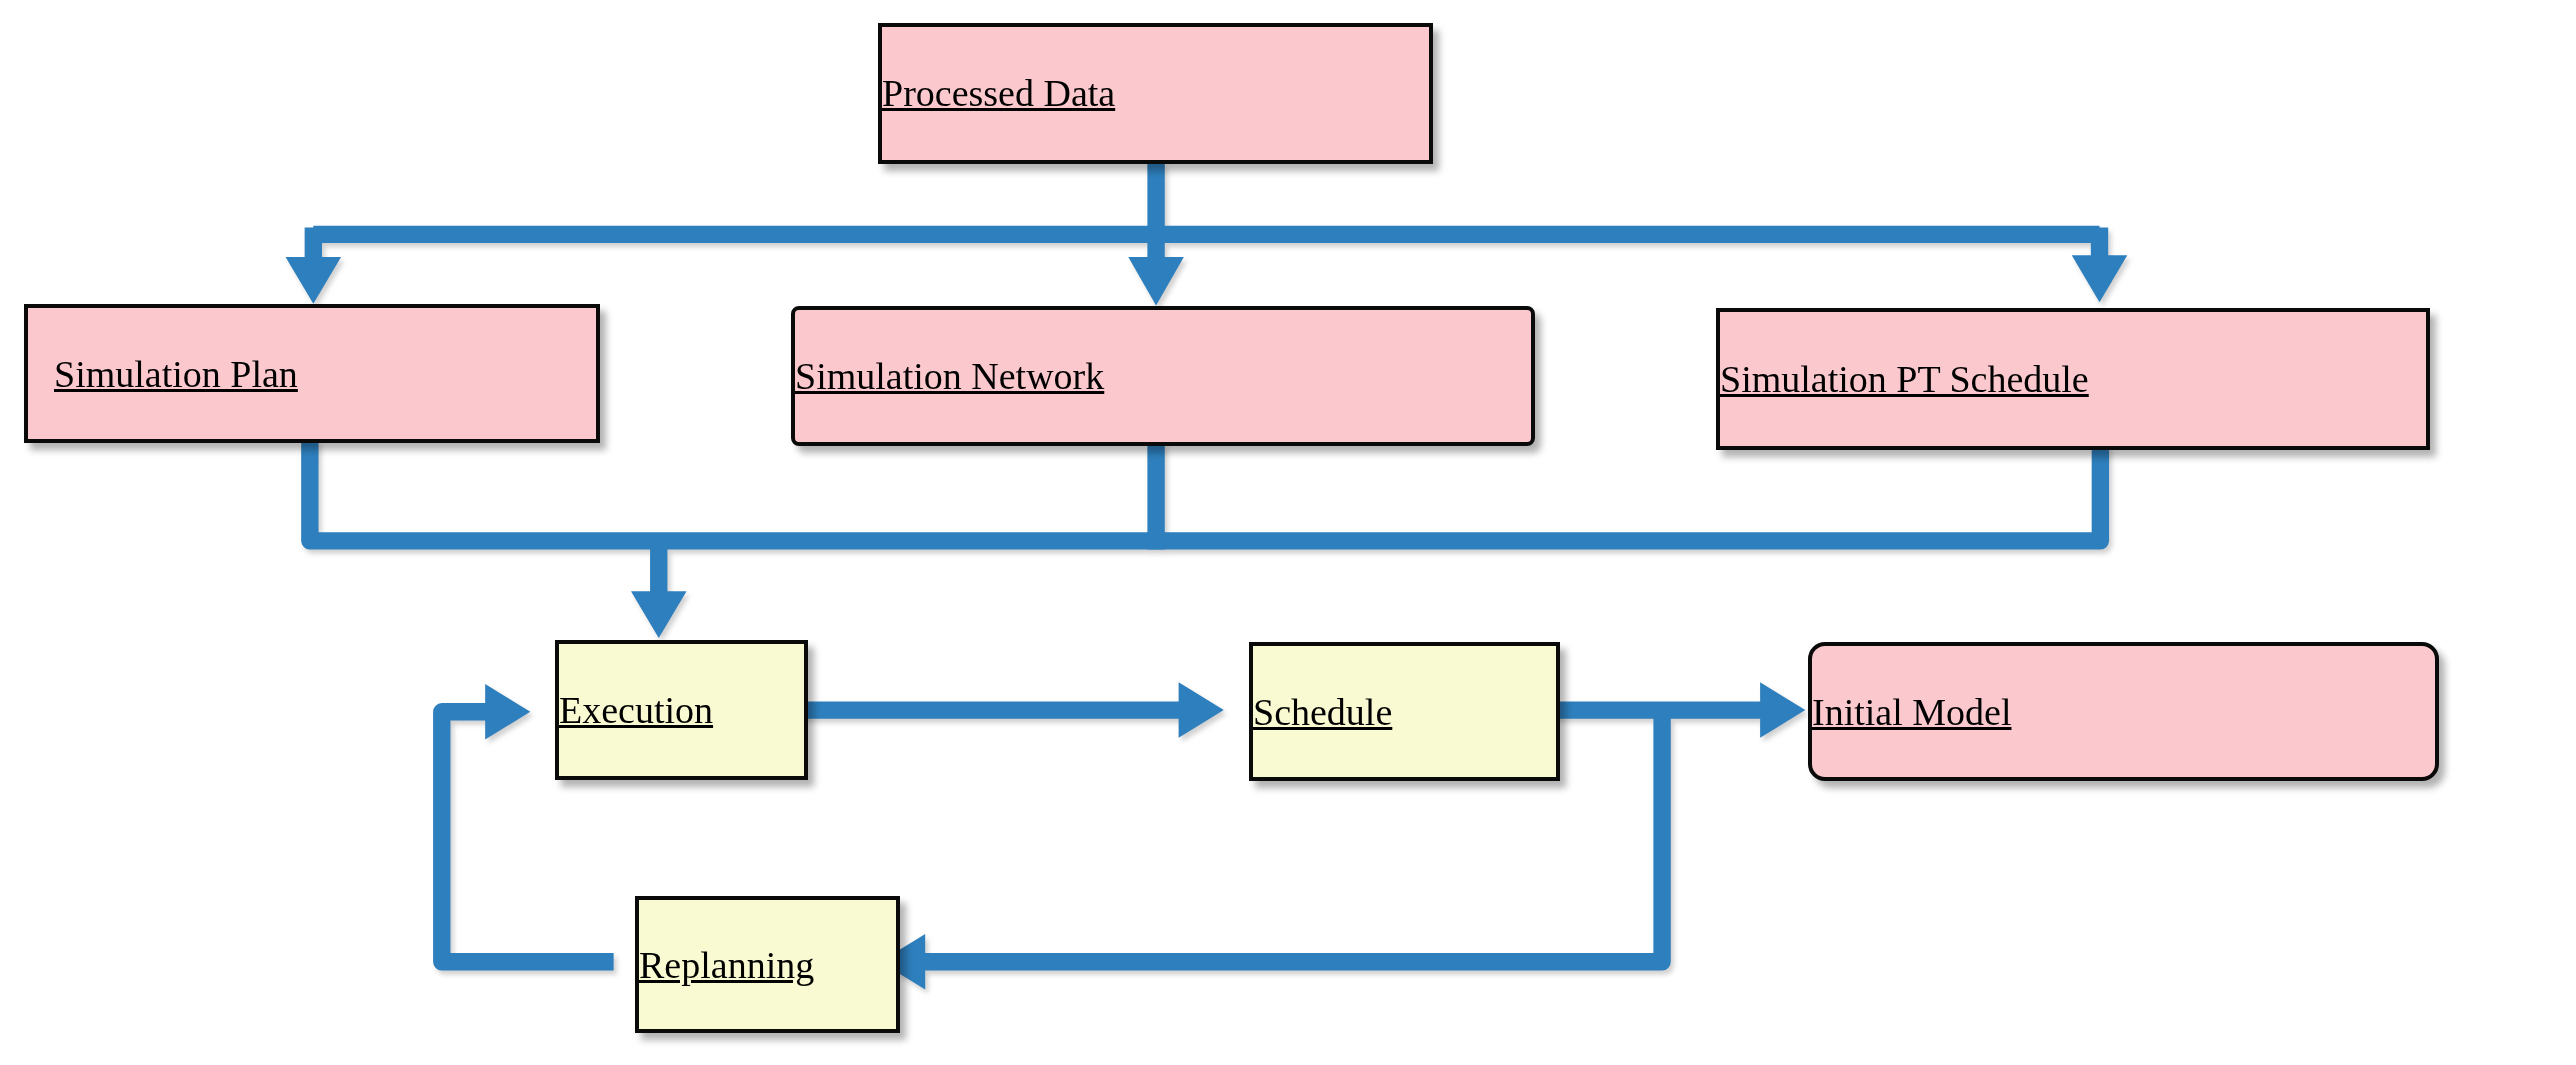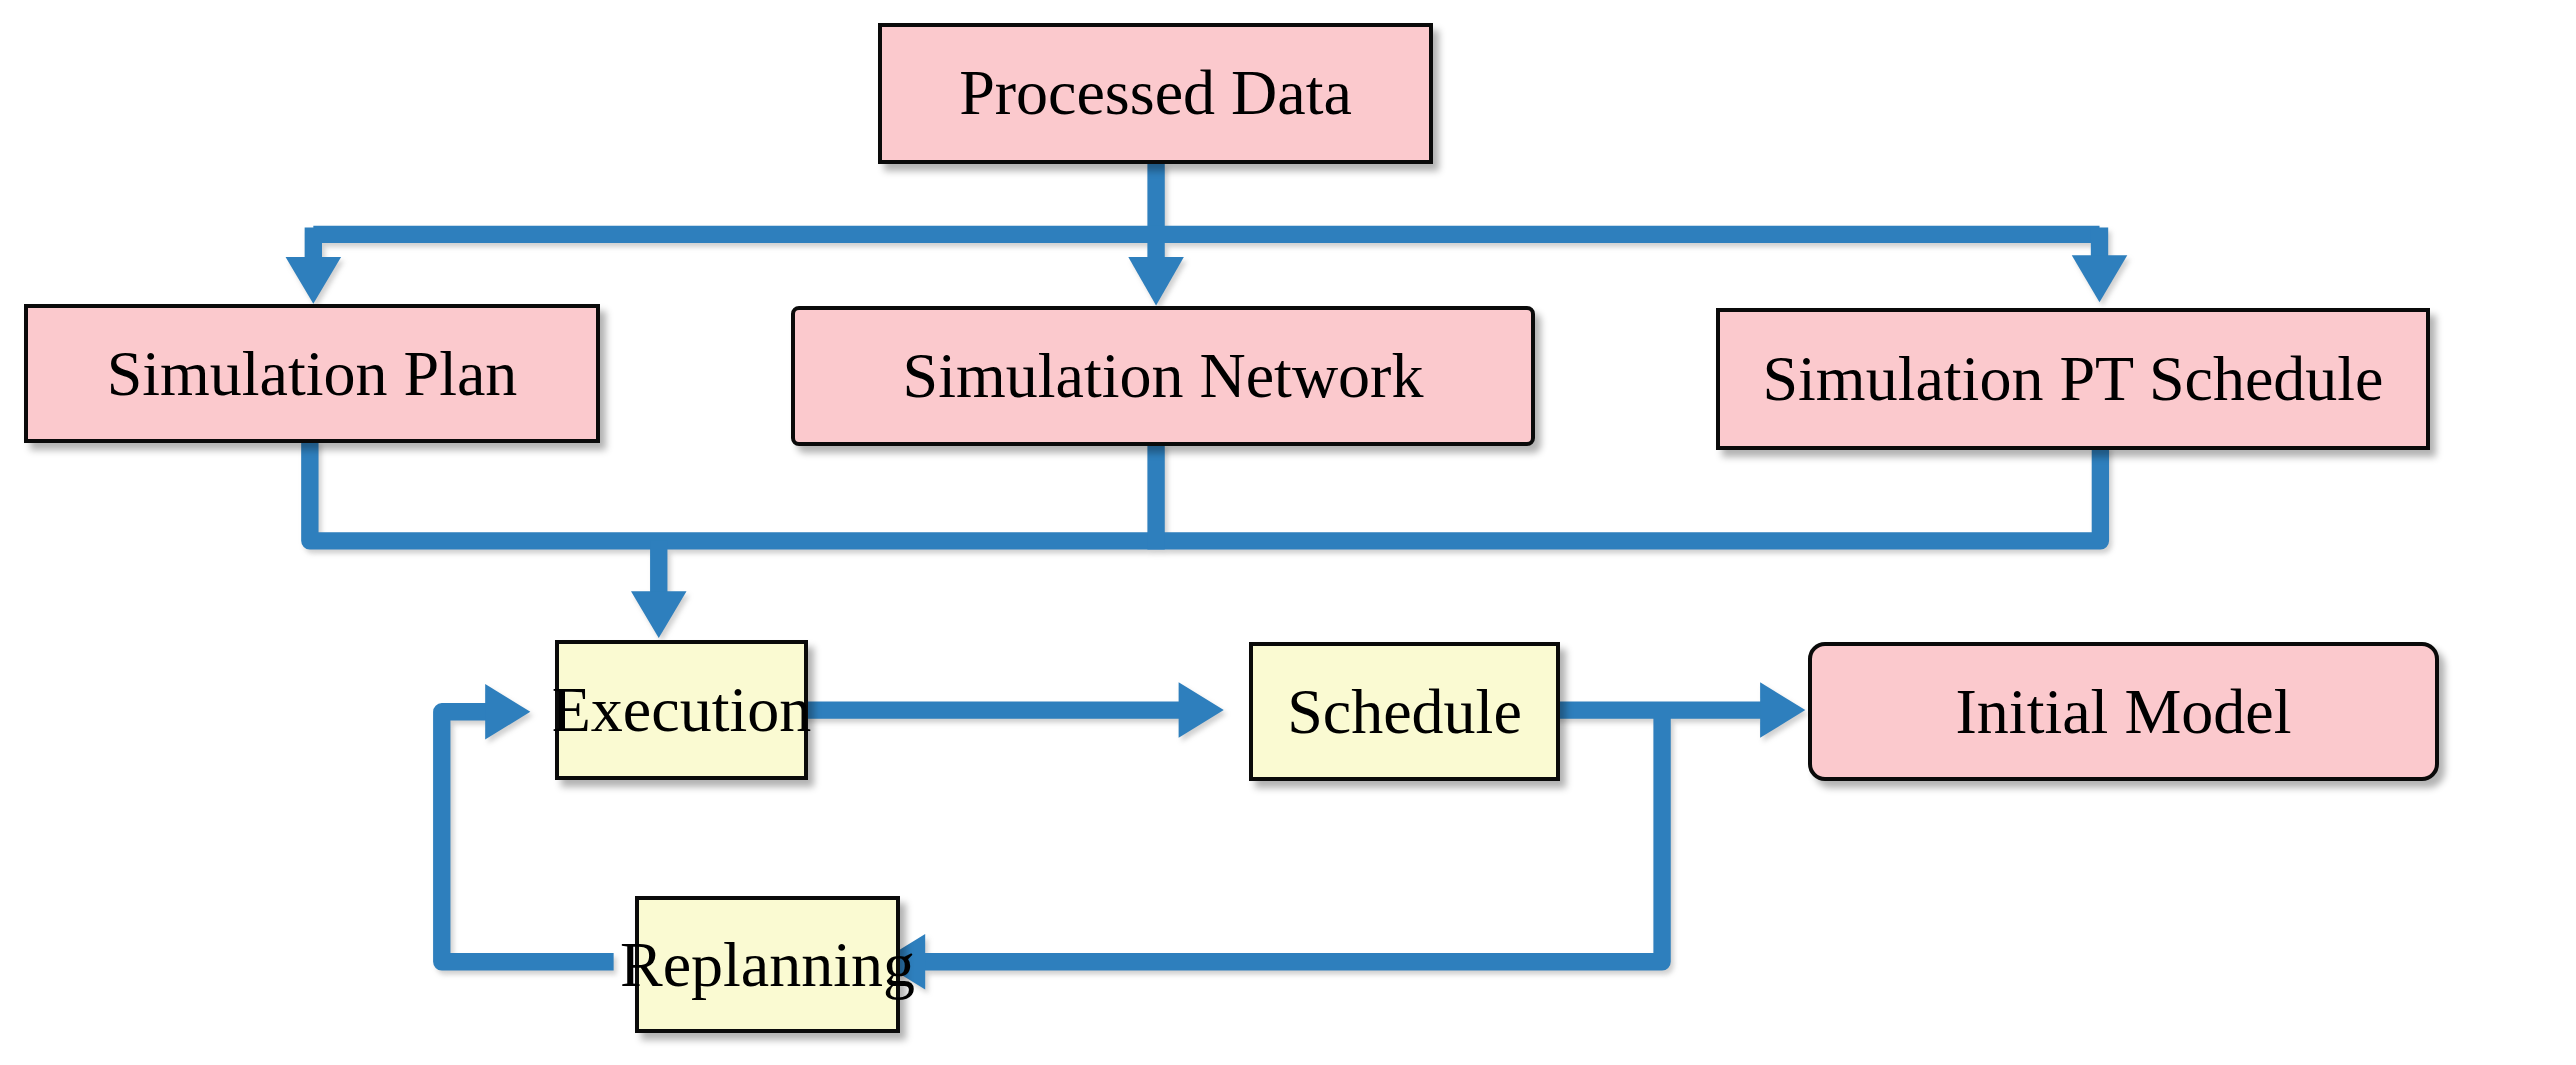--- a/index.html
+++ b/index.html
@@ -33,26 +33,27 @@
   svg.connectors polygon.arrowhead {
     fill: var(--arrow-blue, #2E7FBD);
     stroke: none;
   }
   .node {
     position: absolute;
     box-sizing: border-box;
     border: 4.3px solid var(--node-border, #0a0a0a);
     display: flex;
     align-items: center;
-    justify-content: center;
+    justify-content: flex-start;
     text-align: center;
-    font-size: 64px;
+    font-size: 38px;
     color: var(--text, #000000);
     box-shadow: 6px 7px 7px rgba(0,0,0,0.30);
     white-space: nowrap;
+    text-decoration: underline;
   }
   .node.pink   { background: var(--node-pink, #FBC9CD); }
   .node.yellow { background: var(--node-yellow, #FAFAD2); margin-left: 23px; }
 </style>
 </head>
 <body>
 
 <div class="diagram">
 
   <svg class="connectors" viewBox="0 0 2968 1228" xmlns="http://www.w3.org/2000/svg">
@@ -106,21 +107,21 @@
     <g>
       <path d="M707,1108 H509 V820 H561"></path>
       <polygon class="arrowhead" points="559,788 559,852 611,820"></polygon>
     </g>
   </svg>
 
   <div class="node pink" style="left:878px; top:22.6px; width:555px; height:141px;">
     <span>Processed Data</span>
   </div>
 
-  <div class="node pink" style="left:24px; top:304px; width:576px; height:139px;">
+  <div class="node pink" style="left:24px; top:304px; width:576px; height:139px;padding-left:26px;">
     <span>Simulation Plan</span>
   </div>
 
   <div class="node pink" style="left:791px; top:306px; width:744px; height:140px;border-radius:8px;">
     <span>Simulation Network</span>
   </div>
 
   <div class="node pink" style="left:1716px; top:308px; width:714px; height:142px;">
     <span>Simulation PT Schedule</span>
   </div>

